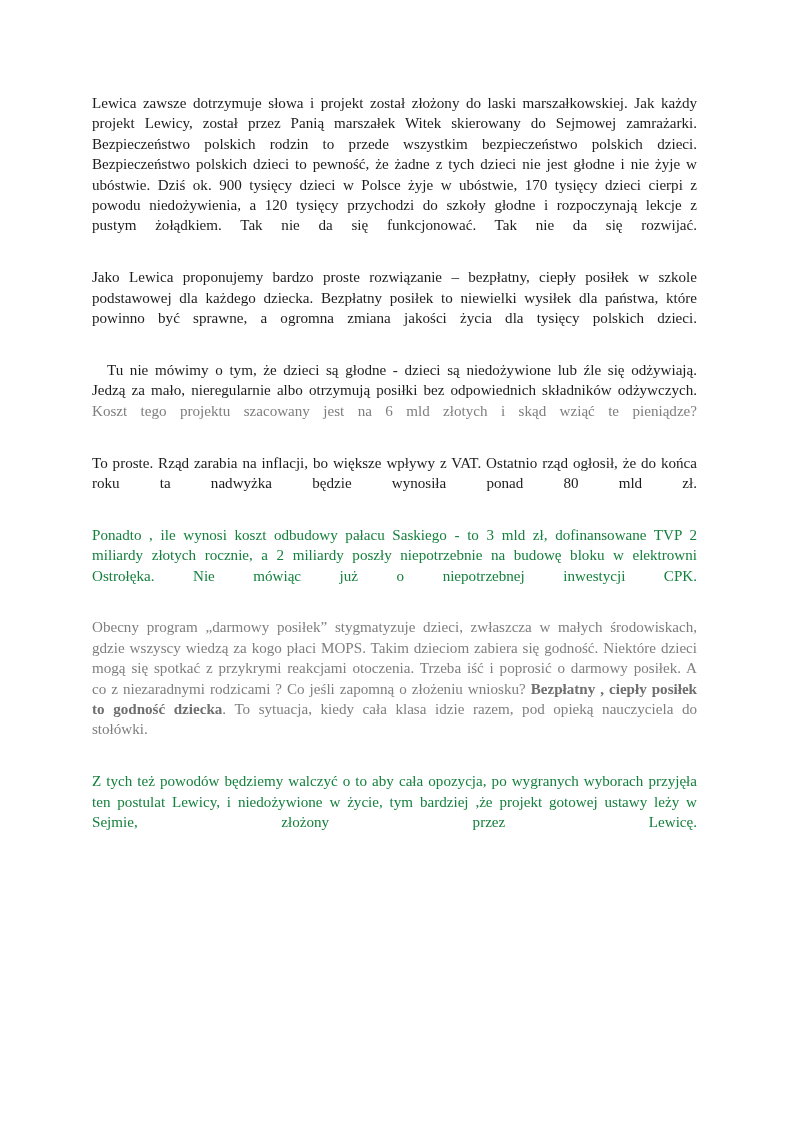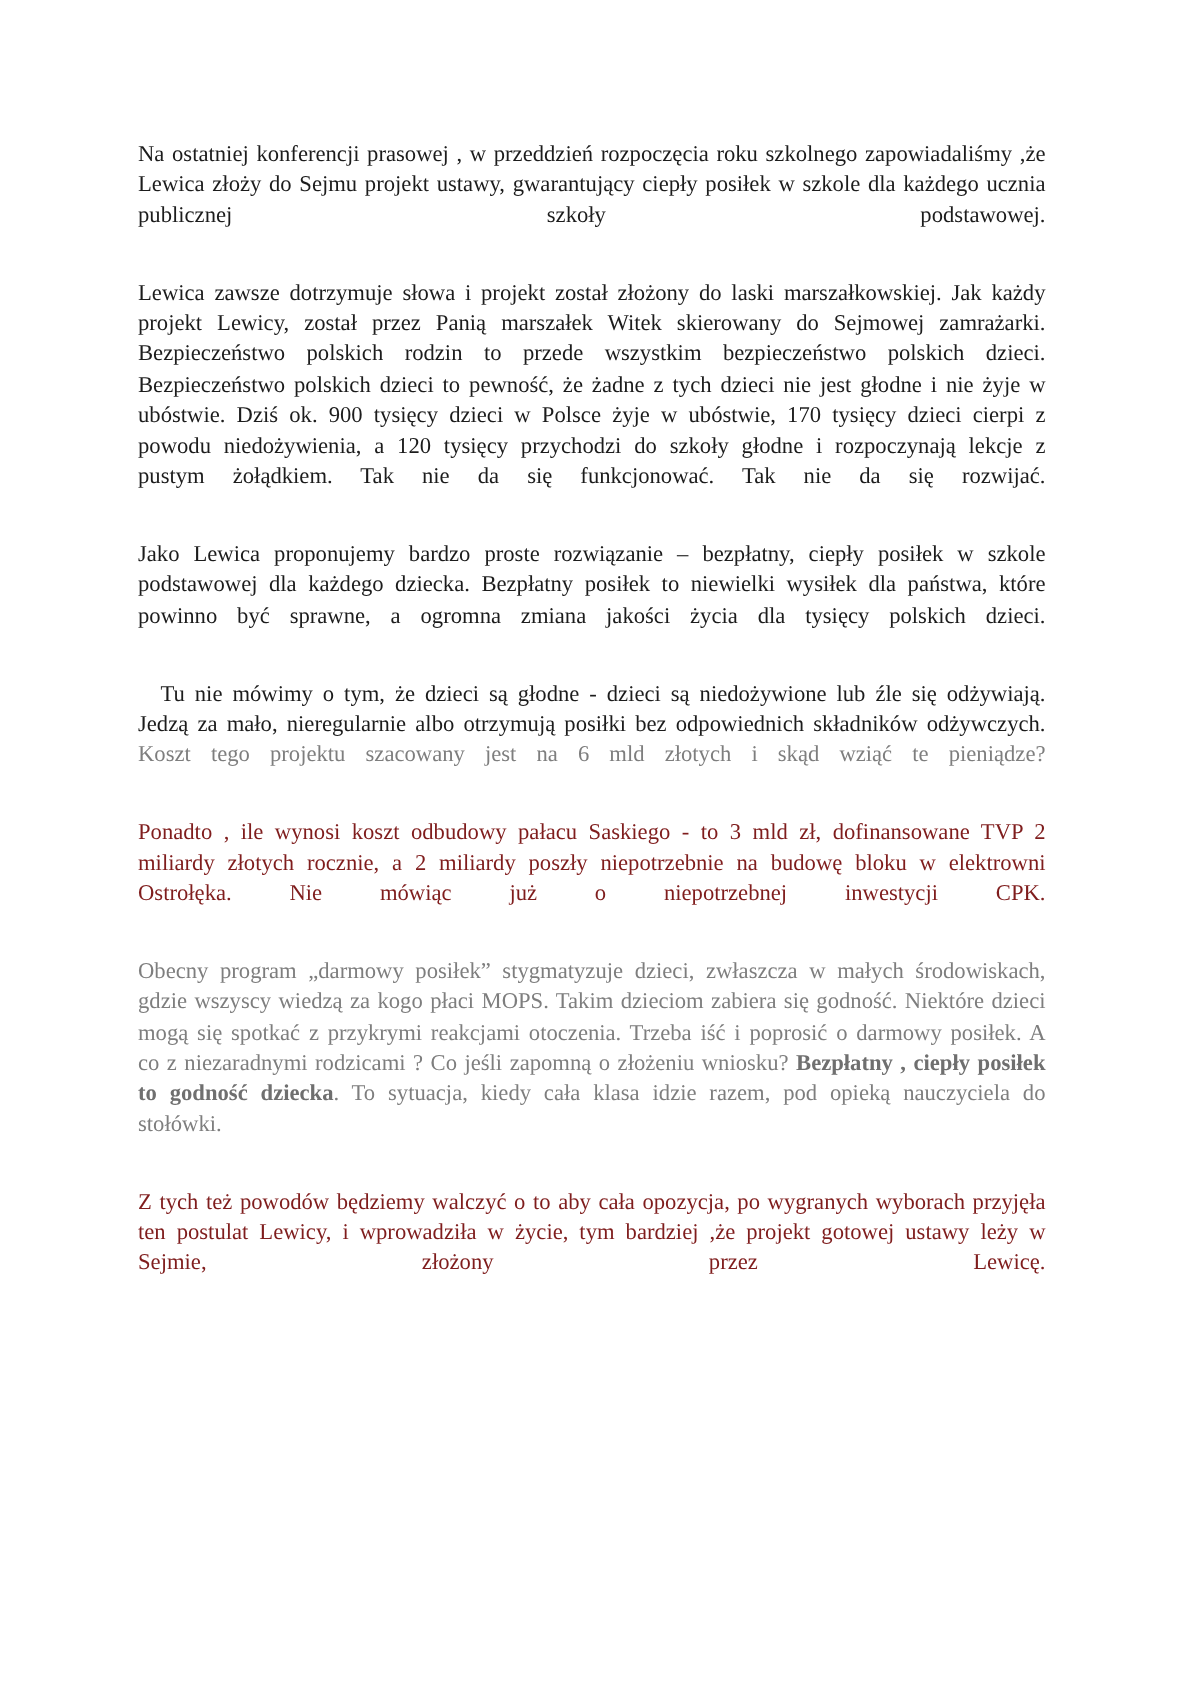--- a/index.html
+++ b/index.html
@@ -37,51 +37,51 @@
     color: #1a1a1a;
     word-spacing: 0.06em;
     -webkit-font-smoothing: antialiased;
   }
   p.para:last-child {
     margin-bottom: 0;
   }
   
   p.tone-dark { color: #1c1c1c; }
   
-  p.tone-grey { color: #7f1d1d; }
+  p.tone-grey { color: #15803d; }
   
   .run-dark { color: #1c1c1c; margin-left: 15px; }
   .run-grey { color: #7e7e7e; }
   .run-bold {
     font-weight: bold;
     color: #6f6f6f;
   }
   
   p.para::after {
     content: "";
     display: inline-block;
     width: 100%;
   }
 </style>
 </head>
 <body>
 
 <div id="document-page">
   <div class="doc-body">
 
-    <p class="para tone-dark">Na ostatniej  konferencji  prasowej  , w przeddzień  rozpoczęcia   roku  szkolnego zapowiadaliśmy ,że  Lewica  złoży  do  Sejmu projekt  ustawy, gwarantujący  ciepły  posiłek w  szkole  dla  każdego  ucznia publicznej  szkoły  podstawowej.</p>
 
     <p class="para tone-dark">Lewica  zawsze  dotrzymuje  słowa  i  projekt  został  złożony  do  laski  marszałkowskiej. Jak  każdy   projekt  Lewicy, został  przez  Panią  marszałek  Witek  skierowany  do Sejmowej  zamrażarki. Bezpieczeństwo  polskich rodzin to przede wszystkim bezpieczeństwo polskich dzieci. Bezpieczeństwo polskich dzieci to pewność, że żadne z tych dzieci nie jest głodne  i  nie żyje w ubóstwie. Dziś ok. 900 tysięcy dzieci w Polsce żyje w ubóstwie, 170 tysięcy  dzieci  cierpi  z  powodu  niedożywienia, a   120 tysięcy  przychodzi  do  szkoły głodne i  rozpoczynają lekcje z pustym żołądkiem. Tak nie da się funkcjonować. Tak nie da się rozwijać.</p>
 
     <p class="para tone-dark">Jako Lewica proponujemy bardzo proste rozwiązanie – bezpłatny, ciepły  posiłek w szkole podstawowej  dla każdego dziecka. Bezpłatny posiłek to niewielki wysiłek dla państwa, które powinno być sprawne, a ogromna zmiana jakości życia dla tysięcy polskich dzieci.</p>
 
     <p class="para"><span class="run-dark">Tu  nie  mówimy  o  tym, że  dzieci  są  głodne -   dzieci  są  niedożywione  lub  źle  się odżywiają. Jedzą  za mało, nieregularnie albo otrzymują  posiłki bez odpowiednich składników odżywczych. </span><span class="run-grey">Koszt tego projektu szacowany jest na 6 mld złotych i  skąd  wziąć te  pieniądze?</span></p>
 
+    <p class="para tone-dark"> To proste. Rząd zarabia na inflacji, bo większe wpływy z VAT. Ostatnio  rząd  ogłosił, że  do końca  roku  ta  nadwyżka  będzie  wynosiła  ponad  80   mld zł.</p>
 
     <p class="para tone-grey">Ponadto , ile  wynosi  koszt  odbudowy  pałacu  Saskiego -   to 3 mld zł, dofinansowane TVP  2  miliardy  złotych  rocznie,  a  2  miliardy  poszły  niepotrzebnie  na  budowę  bloku w  elektrowni  Ostrołęka. Nie  mówiąc  już  o   niepotrzebnej  inwestycji CPK.</p>
 
     <p class="para"><span class="run-grey">Obecny  program  „darmowy posiłek” stygmatyzuje  dzieci, zwłaszcza  w  małych środowiskach, gdzie wszyscy wiedzą  za kogo płaci MOPS. Takim dzieciom zabiera się godność. Niektóre  dzieci  mogą  się  spotkać  z  przykrymi  reakcjami otoczenia. Trzeba iść i  poprosić  o  darmowy  posiłek. A  co  z  niezaradnymi  rodzicami ? Co  jeśli   zapomną  o  złożeniu  wniosku?  </span><span class="run-bold">Bezpłatny , ciepły posiłek to godność  dziecka</span><span class="run-grey">. To sytuacja, kiedy  cała  klasa  idzie  razem,  pod  opieką  nauczyciela  do  stołówki.</span></p>
 
 
-    <p class="para tone-grey">Z  tych  też  powodów  będziemy  walczyć  o  to  aby  cała  opozycja, po  wygranych wyborach przyjęła  ten  postulat Lewicy,  i  wprowadziła  w  życie,  tym  bardziej ,że projekt gotowej  ustawy  leży  w  Sejmie, złożony  przez Lewicę.</p>
+    <p class="para tone-grey">Z  tych  też  powodów  będziemy  walczyć  o  to  aby  cała  opozycja, po  wygranych wyborach przyjęła  ten  postulat Lewicy,  i  niedożywione  w  życie,  tym  bardziej ,że projekt gotowej  ustawy  leży  w  Sejmie, złożony  przez Lewicę.</p>
 
   </div>
 </div>
 
 </body></html>

